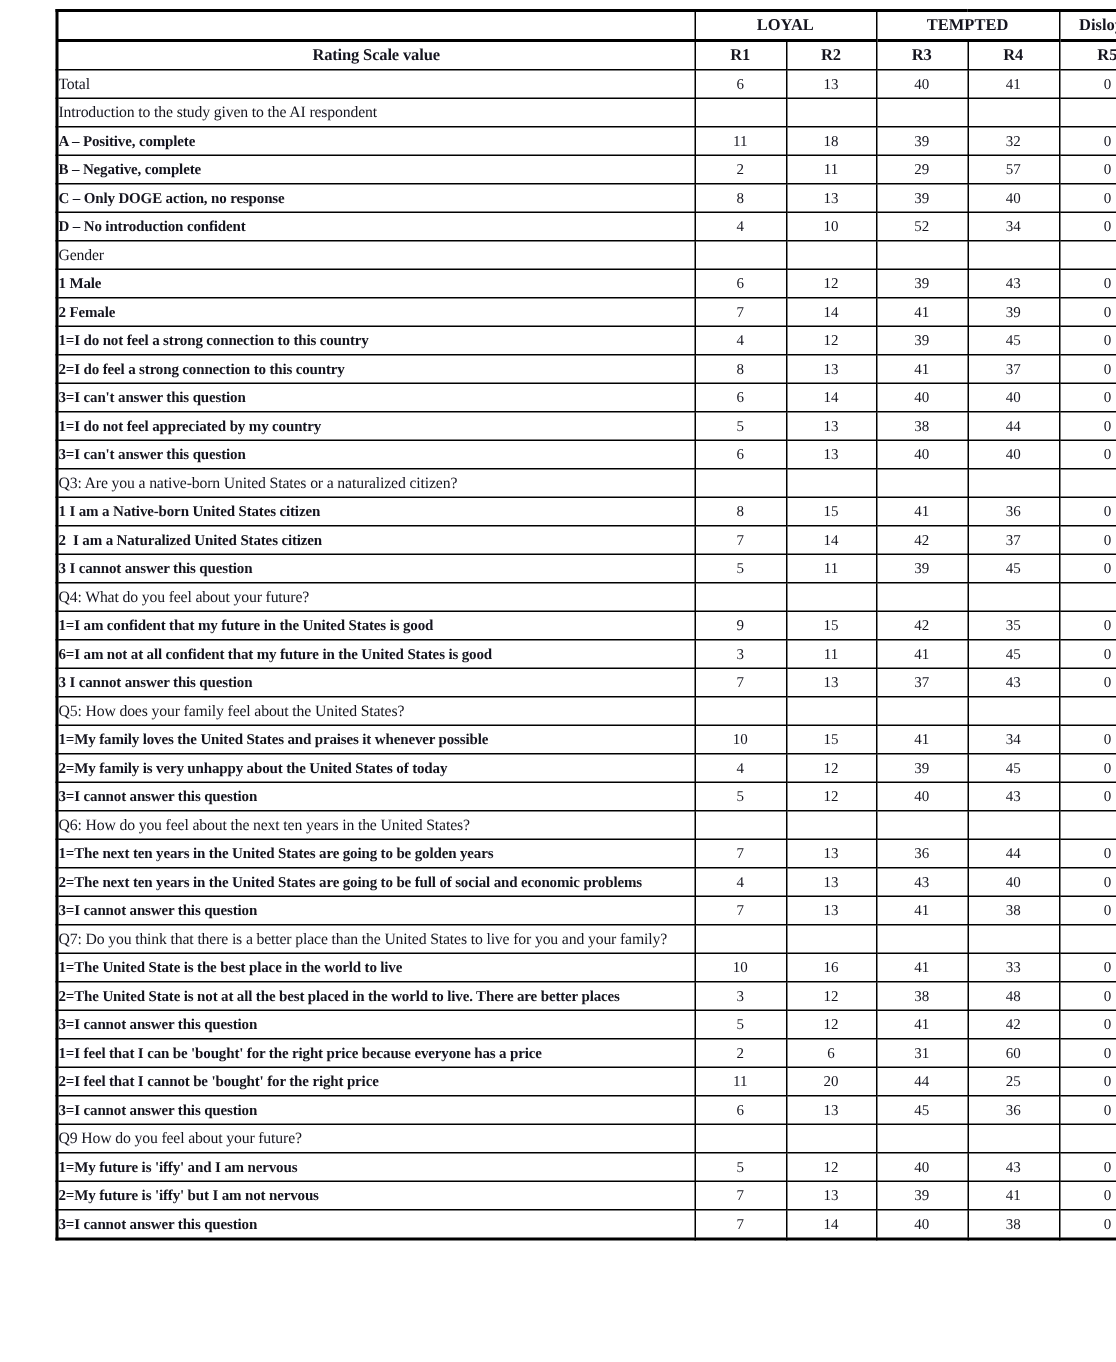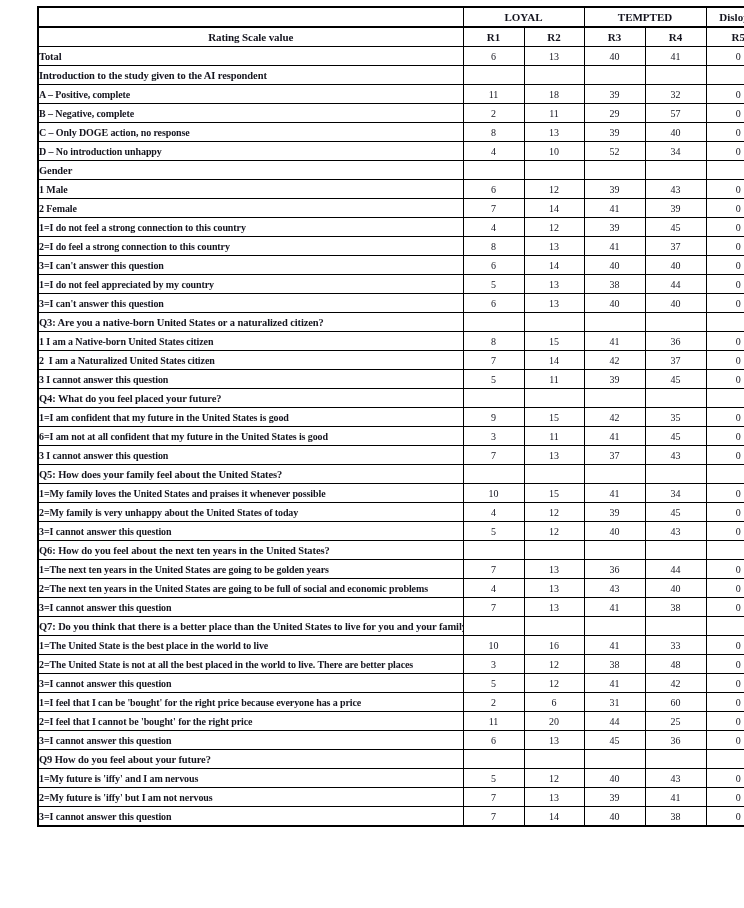--- a/index.html
+++ b/index.html
@@ -47,21 +47,21 @@
     text-align: left;
     padding-left: 3px;
     white-space: pre;
     letter-spacing: -0.1px;
     font-weight: bold;
   }
   th.label {
     font-size: 10.5px;
   }
   td.label.bold {
-    font-weight: bold;
+    font-weight: normal;
     font-size: 10.5px;
   }
   td.num {
     text-align: center;
   }
 </style>
 </head>
 <body>
 
 <div class="table-wrap">
@@ -125,21 +125,21 @@
         </tr>
         <tr>
           <td class="label">C – Only DOGE action, no response</td>
           <td class="num">8</td>
           <td class="num">13</td>
           <td class="num">39</td>
           <td class="num">40</td>
           <td class="num">0</td>
         </tr>
         <tr>
-          <td class="label">D – No introduction unhappy</td>
+          <td class="label">D – No introduction confident</td>
           <td class="num">4</td>
           <td class="num">10</td>
           <td class="num">52</td>
           <td class="num">34</td>
           <td class="num">0</td>
         </tr>
         <tr>
           <td class="label bold">Gender</td>
           <td class="num"></td>
           <td class="num"></td>
@@ -229,21 +229,21 @@
         </tr>
         <tr>
           <td class="label">3 I cannot answer this question</td>
           <td class="num">5</td>
           <td class="num">11</td>
           <td class="num">39</td>
           <td class="num">45</td>
           <td class="num">0</td>
         </tr>
         <tr>
-          <td class="label bold">Q4: What do you feel placed your future?</td>
+          <td class="label bold">Q4: What do you feel about your future?</td>
           <td class="num"></td>
           <td class="num"></td>
           <td class="num"></td>
           <td class="num"></td>
           <td class="num"></td>
         </tr>
         <tr>
           <td class="label">1=I am confident that my future in the United States is good</td>
           <td class="num">9</td>
           <td class="num">15</td>

